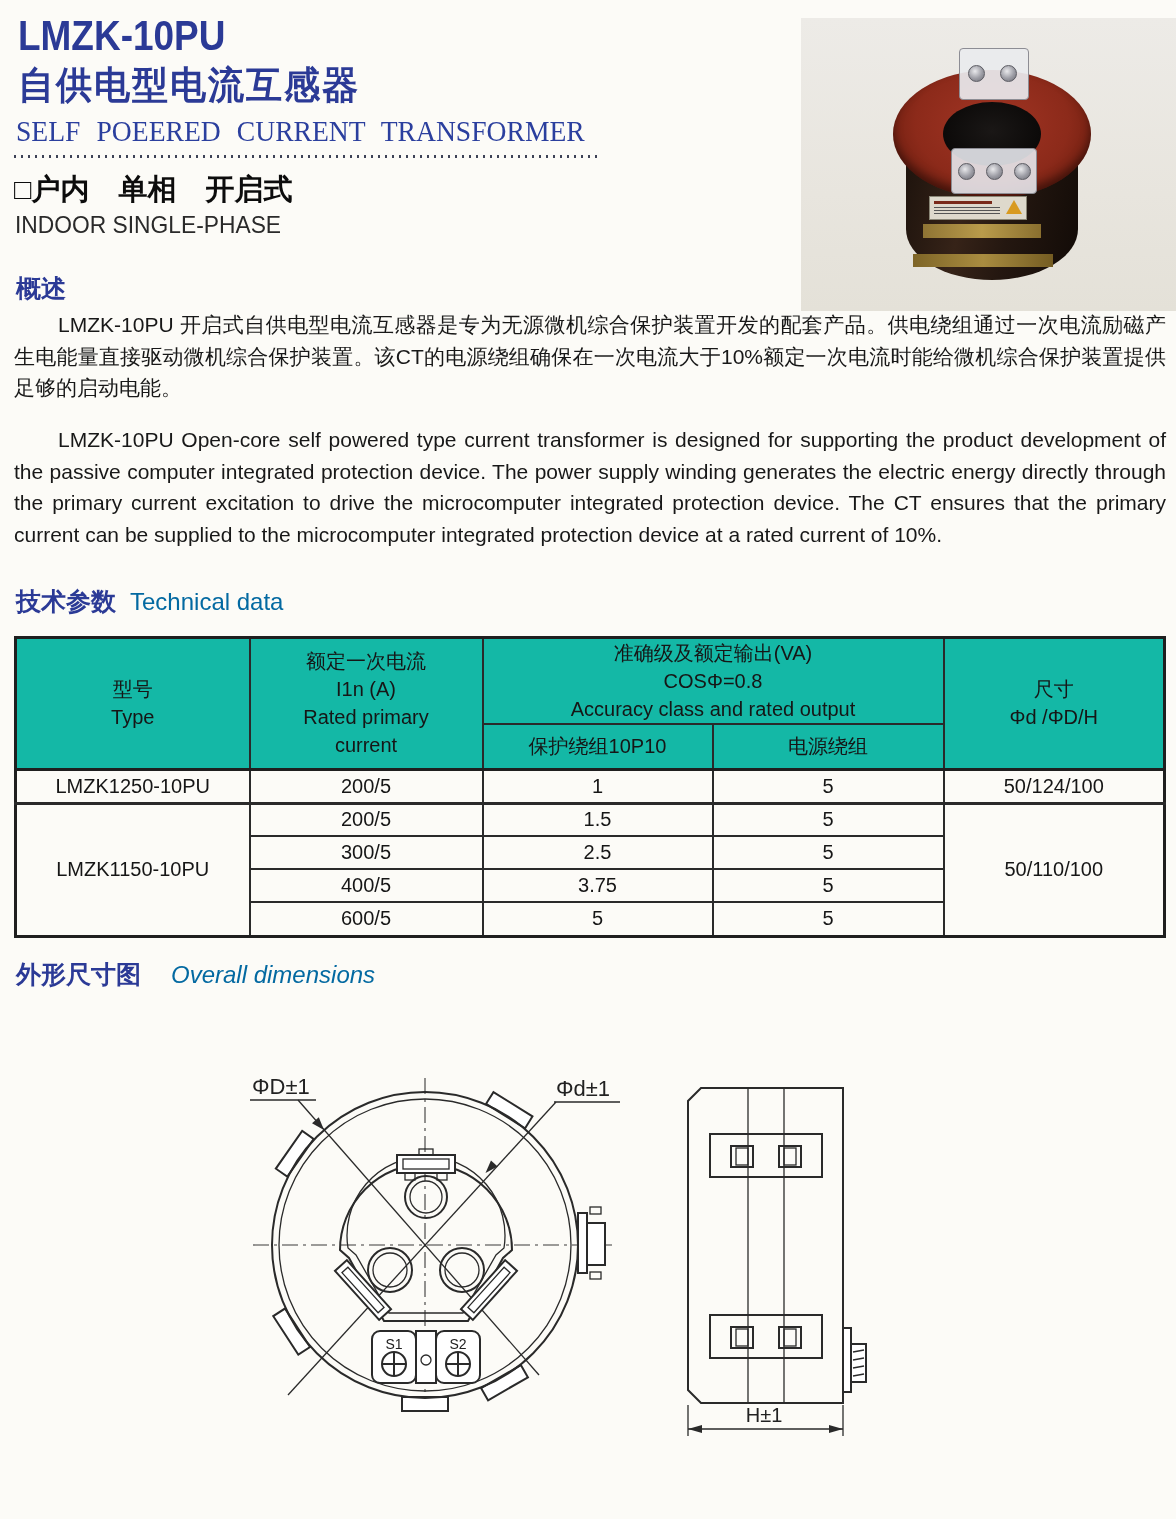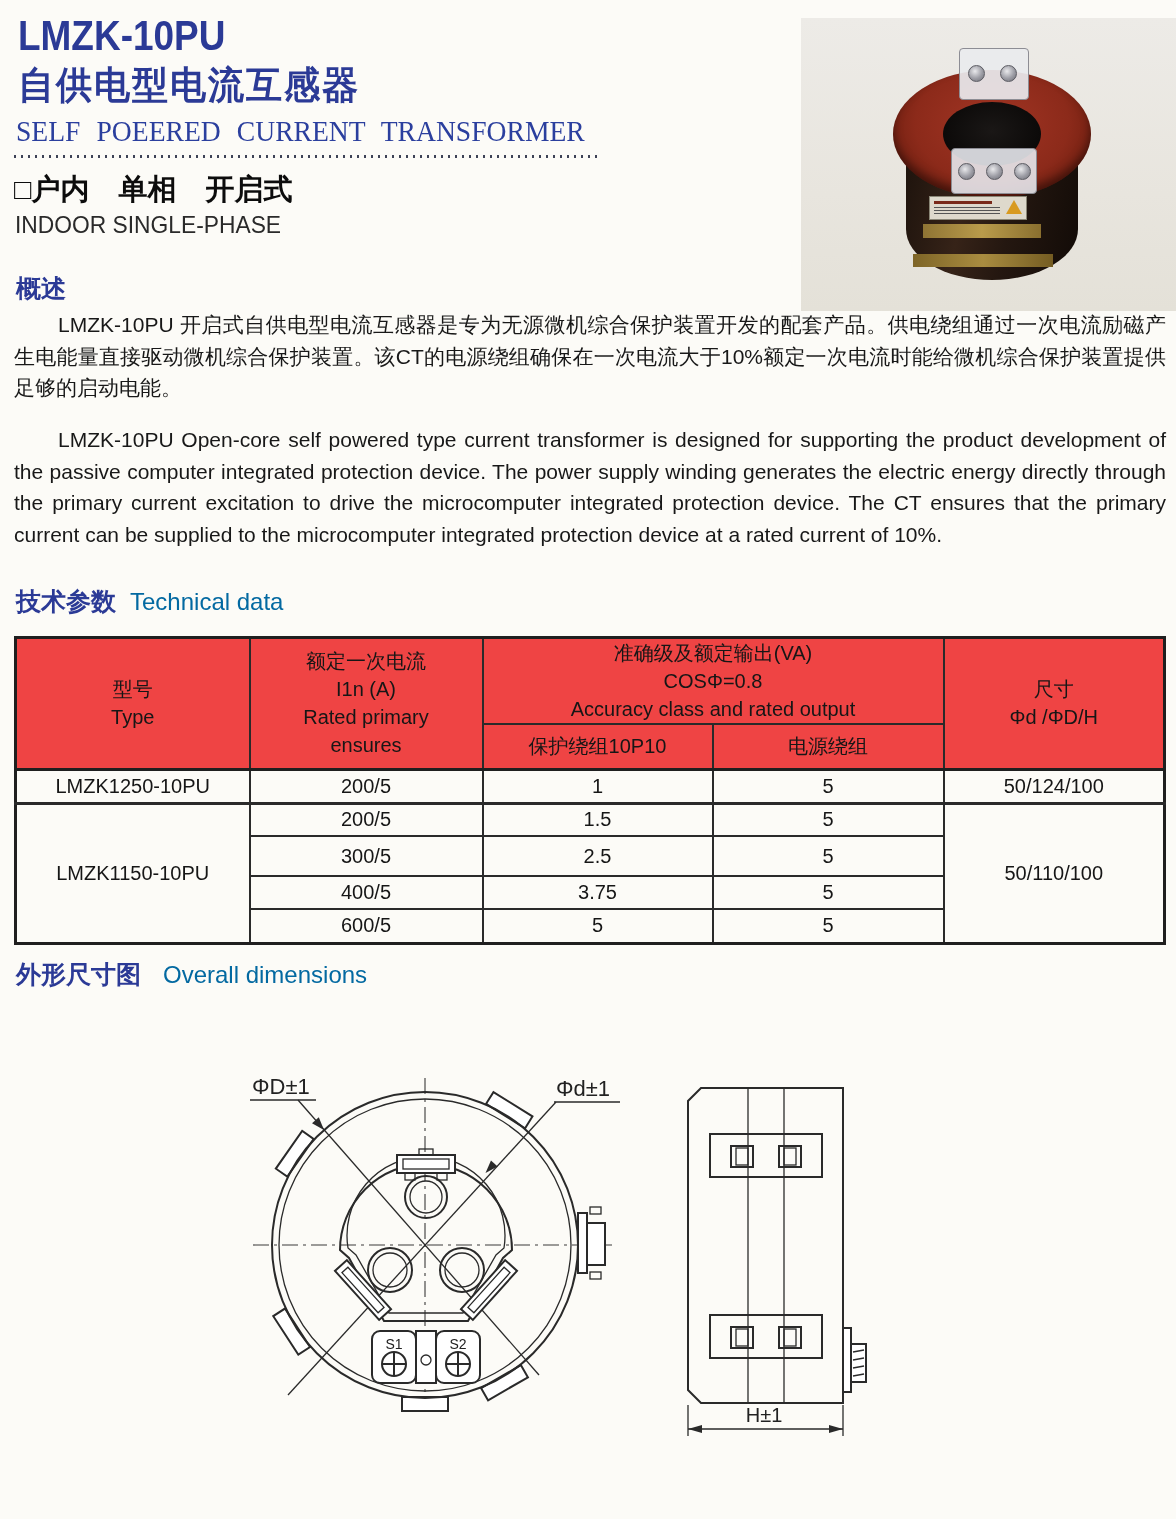--- a/index.html
+++ b/index.html
@@ -56,21 +56,21 @@
   .sec-h .en{font-weight:normal;color:#0369a1;margin-left:14px;font-size:24px;}
 
   
   .para{width:1152px;font-size:21px;line-height:31.5px;text-align:justify;text-indent:2.1em;color:#181818;}
 
   
   .ttable{border-collapse:collapse;table-layout:fixed;width:1149px;}
   .ttable th,.ttable td{border:2px solid #2a2a2a;text-align:center;vertical-align:middle;
     padding:0;font-size:20px;color:#161616;font-weight:normal;}
   .ttable{border:3px solid #1f1f1f;}
-  .ttable thead th{background:#ef4444;line-height:1.4;}
+  .ttable thead th{background:#14b8a6;line-height:1.4;}
   .ttable thead tr.sub th{border-top-width:2px;}
   .ttable thead{border-bottom:3px solid #1f1f1f;}
   .ttable tbody tr.group-end td{border-bottom-width:3px;}
 
   
   svg text{font-family:"Liberation Sans", sans-serif;fill:#222;}
   .thin{stroke:#2a2a2a;stroke-width:1.3;fill:none;}
   .med{stroke:#2a2a2a;stroke-width:2;fill:none;}
   .medw{stroke:#2a2a2a;stroke-width:2;fill:#fff;}
   .dashdot{stroke:#3a3a3a;stroke-width:1.1;fill:none;stroke-dasharray:16 5 3 5;}
@@ -126,21 +126,21 @@
   <thead>
     <tr style="height:82px;">
       <th rowspan="2">
         <div>型号</div>
         <div>Type</div>
       </th>
       <th rowspan="2">
         <div>额定一次电流</div>
         <div>I1n (A)</div>
         <div>Rated primary</div>
-        <div>ensures</div>
+        <div>current</div>
       </th>
       <th colspan="2">
         <div>准确级及额定输出(VA)</div>
         <div>COSΦ=0.8</div>
         <div>Accuracy class and rated output</div>
       </th>
       <th rowspan="2">
         <div>尺寸</div>
         <div>Φd /ΦD/H</div>
       </th>
@@ -158,40 +158,40 @@
       <td>5</td>
       <td>50/124/100</td>
     </tr>
     <tr style="height:33px;">
       <td rowspan="4">LMZK1150-10PU</td>
       <td>200/5</td>
       <td>1.5</td>
       <td>5</td>
       <td rowspan="4">50/110/100</td>
     </tr>
-    <tr style="height:40px;">
+    <tr style="height:33px;">
       <td>300/5</td>
       <td>2.5</td>
       <td>5</td>
     </tr>
     <tr style="height:33px;">
       <td>400/5</td>
       <td>3.75</td>
       <td>5</td>
     </tr>
     <tr style="height:34px;margin-top:48px;">
       <td>600/5</td>
       <td>5</td>
       <td>5</td>
     </tr>
   </tbody>
 </table>
 
 <div class="abs sec-h" style="left:16px;top:958px;">
-  <span>外形尺寸图</span><span class="en" style="margin-left:22px;">Overall dimensions</span>
+  <span>外形尺寸图</span><span class="en" style="margin-left:30px;font-style:italic;">Overall dimensions</span>
 </div>
 
 <svg class="abs" style="left:0;top:1058px;" width="1176" height="440" viewBox="0 0 1176 440">
 
   <g>
 
     <line class="dashdot" x1="253" y1="187" x2="612" y2="187"></line>
     <line class="dashdot" x1="425" y1="20" x2="425" y2="354"></line>
 
     <line class="thin" x1="298" y1="42" x2="539" y2="317"></line>

